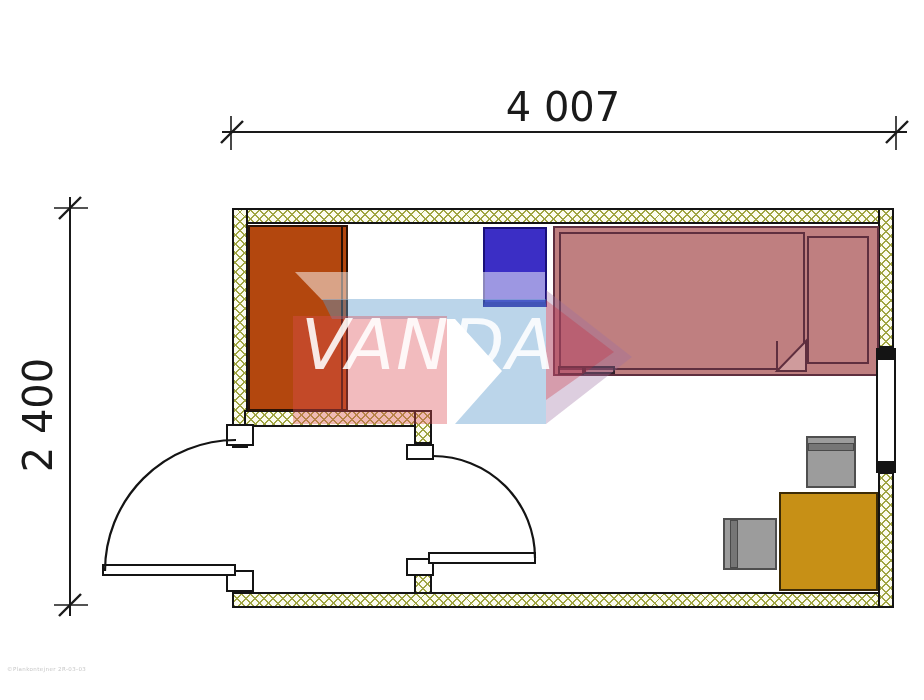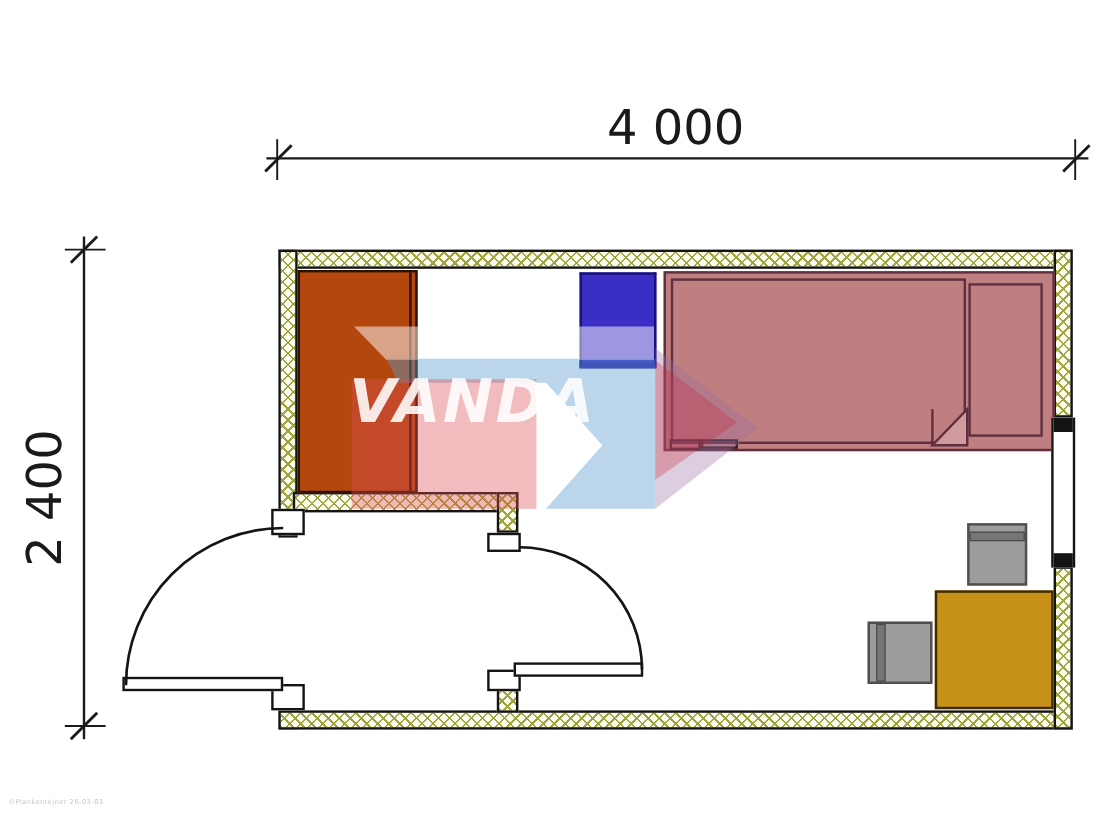--- a/index.html
+++ b/index.html
@@ -10,22 +10,22 @@
   .wall{position:absolute;background-color:#fcfcef;border:2px solid #141414;box-sizing:border-box;
     background-image:
       repeating-linear-gradient(45deg,#a0a542 0 1.4px,transparent 1.4px 6.5px),
       repeating-linear-gradient(-45deg,#a0a542 0 1.4px,transparent 1.4px 6.5px);
     z-index:1;}
   .furn{position:absolute;box-sizing:border-box;z-index:2;}
   .jamb{position:absolute;background:#ffffff;border:2px solid #141414;box-sizing:border-box;z-index:4;}
   .leaf{position:absolute;background:#ffffff;border:2px solid #141414;box-sizing:border-box;z-index:4;}
   #svg-overlay{position:absolute;left:0;top:0;z-index:5;}
   .wm{position:absolute;z-index:6;}
-  #vanda-text{position:absolute;left:291px;top:310px;z-index:7;
-    font-size:50px;font-weight:bold;font-style:italic;letter-spacing:2px;
+  #vanda-text{position:absolute;left:301px;top:310px;z-index:7;
+    font-size:70px;font-weight:normal;font-style:italic;letter-spacing:2px;
     color:rgba(255,255,255,0.88);line-height:1;}
   .dim-label{position:absolute;z-index:8;font-size:40px;color:#1a1a1a;text-align:center;}
   #dim-width-label{left:463px;top:84px;width:200px;}
   #dim-height-label{left:-62px;top:392px;width:200px;transform:rotate(-90deg);}
   #footer-code{position:absolute;left:7px;top:666px;z-index:8;font-size:5.5px;
     color:#c6c6c6;letter-spacing:.4px;}
   
   #window{position:absolute;left:876px;top:348px;width:20px;height:125px;background:#fff;
     border-left:2px solid #141414;border-right:2px solid #141414;box-sizing:border-box;z-index:3;}
   #window .bar{position:absolute;left:0;width:100%;height:12px;background:#141414;}
@@ -105,15 +105,15 @@
 <svg class="wm" width="924" height="700" viewBox="0 0 924 700" style="left:0;top:0;">
   <polygon points="295,272 545,272 545,300 322,300" fill="#ffffff" fill-opacity="0.5"></polygon>
   <polygon points="322,299 546,299 546,319 332,319" fill="#5c9ccc" fill-opacity="0.42"></polygon>
   <polygon points="455,319 546,319 546,424 455,424 502,371" fill="#5c9ccc" fill-opacity="0.42"></polygon>
   <rect x="293" y="316" width="154" height="108" fill="#de4d54" fill-opacity="0.38"></rect>
   <polygon points="546,290 632,357 546,424" fill="#9a6ea0" fill-opacity="0.34"></polygon>
   <polygon points="546,300 614,352 546,400" fill="#c82838" fill-opacity="0.30"></polygon>
 </svg>
 
 <div id="vanda-text">VANDA</div>
-<div id="dim-width-label" class="dim-label">4 000</div>
+<div id="dim-width-label" class="dim-label">4 007</div>
 <div id="dim-height-label" class="dim-label">2 400</div>
 <div id="footer-code">©Plankontejner 2R-03-03</div>
 
 </body></html>

